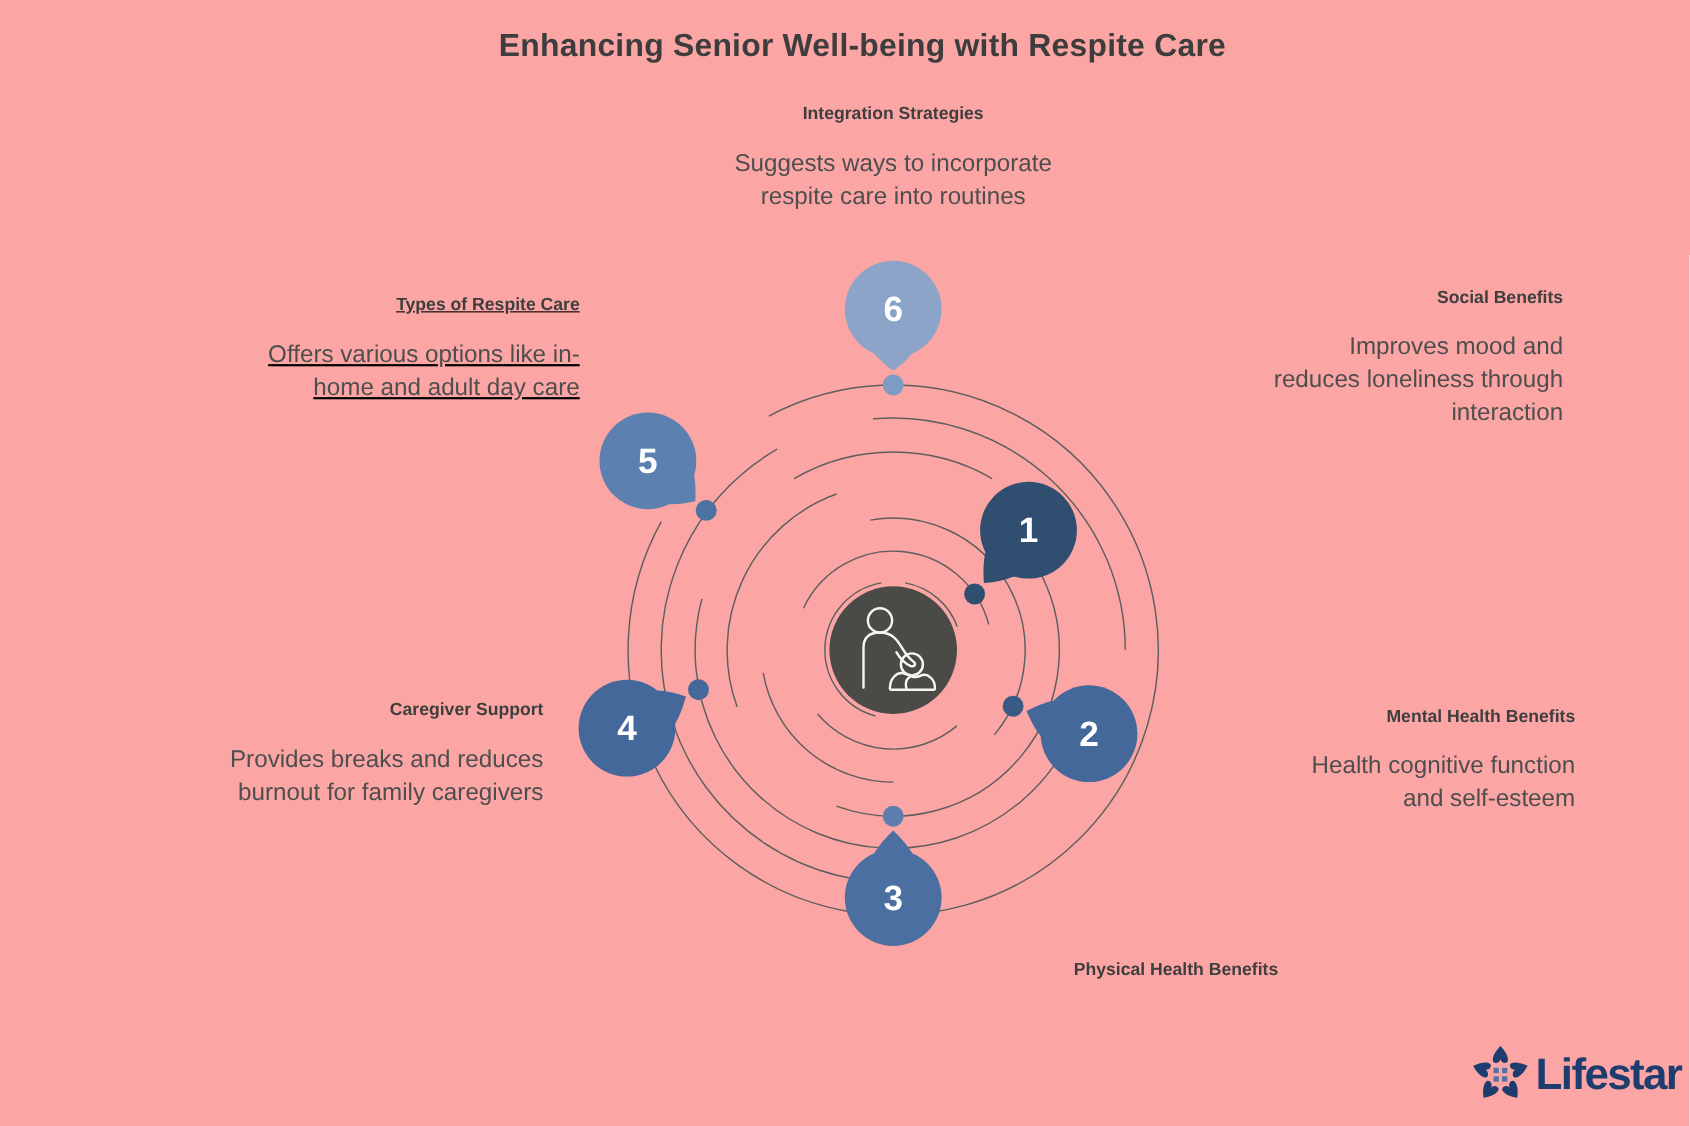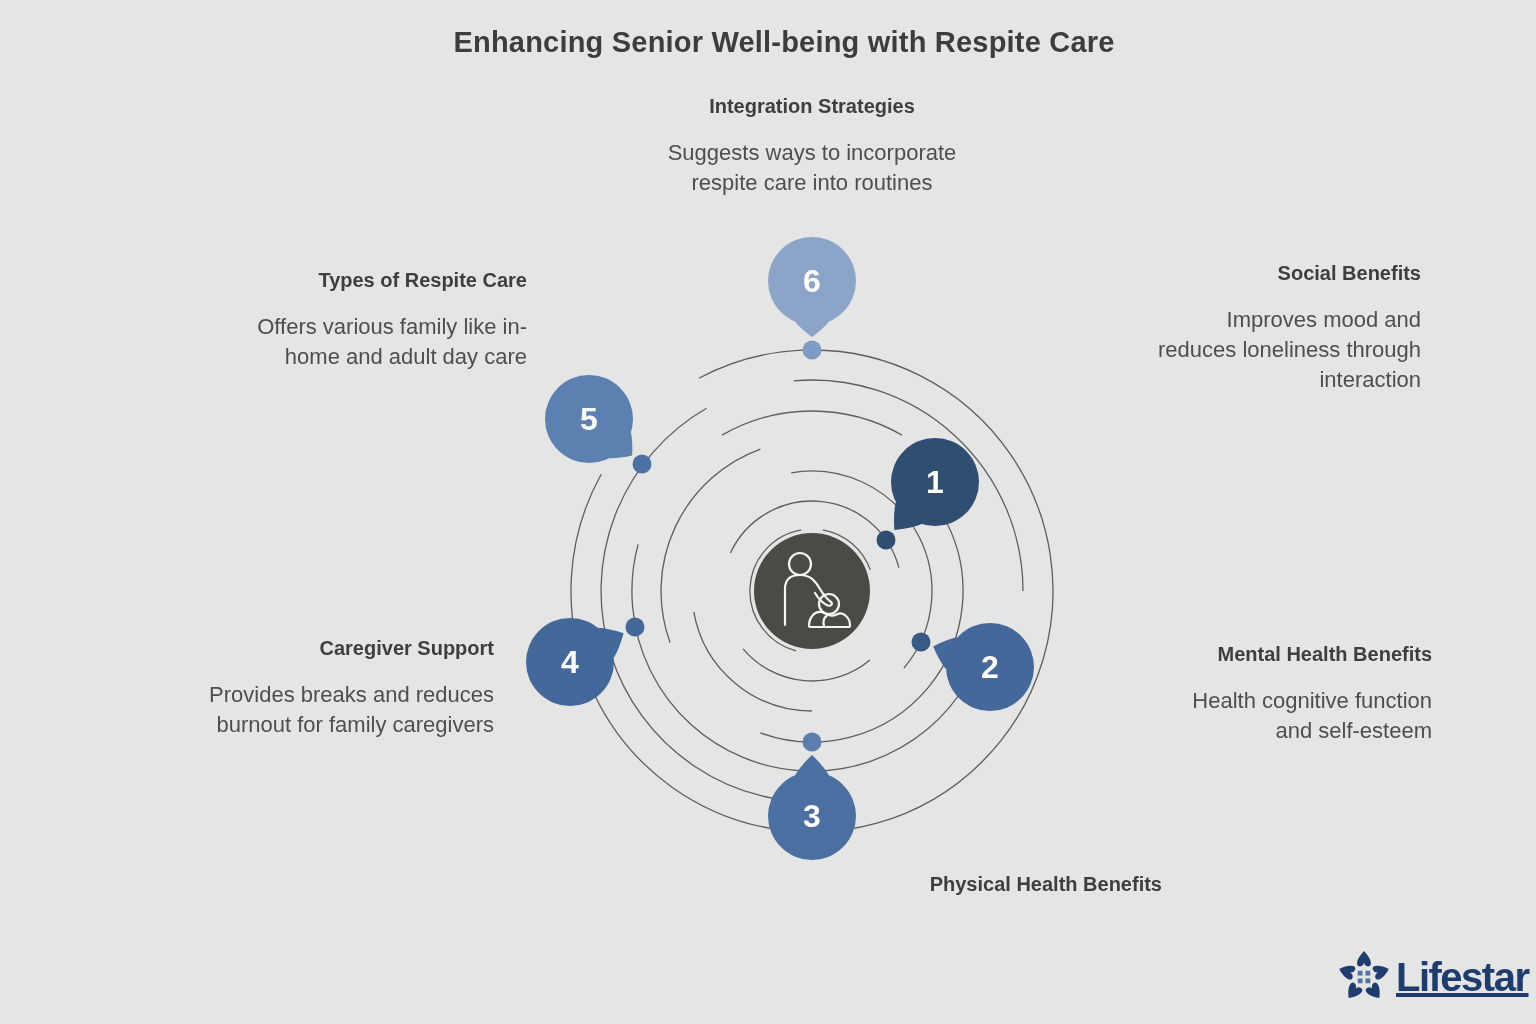--- a/index.html
+++ b/index.html
@@ -1,38 +1,38 @@
 <!DOCTYPE html>
 <html><head>
 <meta charset="utf-8">
 <style>
   html,body { margin:0; padding:0; background:#ffffff; }
   .canvas {
-    position:relative; width:1536px; height:1024px; background:#e5e5e5;
+    position:relative; width:1536px; height:1024px; background:#fca5a5;
     font-family:"Liberation Sans", sans-serif; overflow:hidden;
   }
   .main-title {
     position:absolute; top:26px; left:0; width:1568px; text-align:center;
     font-size:29px; font-weight:bold; color:#3d3d3d; letter-spacing:0.2px;
   }
   #diagram { position:absolute; left:0; top:0; }
   .label { position:absolute; }
-  .label h3 { margin:0 0 19px 0; font-size:20px; font-weight:bold; color:#3e3e3e; line-height:1.25; }
+  .label h3 { margin:0 0 19px 0; font-size:16px; font-weight:bold; color:#3e3e3e; line-height:1.25; }
   .label p  { margin:0; font-size:22px; color:#4e4e4e; line-height:1.36; white-space:pre-line; }
   .align-c { text-align:center; }
   .align-r { text-align:right; }
   .align-l { text-align:right; }
   .block-6 { left:462px;  top:94px;  width:700px; }
   .block-1 { left:1041px; top:261px; width:380px; }
-  .block-5 { left:167px;  top:268px; width:360px; }
+  .block-5 { left:167px;  top:268px; width:360px;text-decoration:underline; }
   .block-2 { left:1072px; top:642px; width:360px; }
   .block-4 { left:134px;  top:636px; width:360px; }
   .block-3 { left:462px;  top:872px; width:700px;text-align:right; }
   .logo { position:absolute; left:1337px; top:949px; display:flex; align-items:center; gap:5px; }
-  .logo-text { font-size:40px; font-weight:bold; color:#1e3c6d; letter-spacing:-1.5px;text-decoration:underline; }
+  .logo-text { font-size:40px; font-weight:bold; color:#1e3c6d; letter-spacing:-1.5px; }
 </style>
 </head>
 <body>
 
 <div class="canvas">
 
   <div class="main-title">Enhancing Senior Well-being with Respite Care</div>
 
   <svg id="diagram" width="1536" height="1024" viewBox="0 0 1536 1024">
       <path d="M 796.0 650.9 A 62 62 0 0 1 801.2 529.9" fill="none" stroke="#5e5e5e" stroke-width="1.3"></path>
@@ -104,21 +104,21 @@
 
   <div class="label block-1 align-l">
     <h3>Social Benefits</h3>
     <p>Improves mood and
 reduces loneliness through
 interaction</p>
   </div>
 
   <div class="label block-5 align-r">
     <h3>Types of Respite Care</h3>
-    <p>Offers various family like in-
+    <p>Offers various options like in-
 home and adult day care</p>
   </div>
 
   <div class="label block-2 align-l">
     <h3>Mental Health Benefits</h3>
     <p>Health cognitive function
 and self-esteem</p>
   </div>
 
   <div class="label block-4 align-r">

